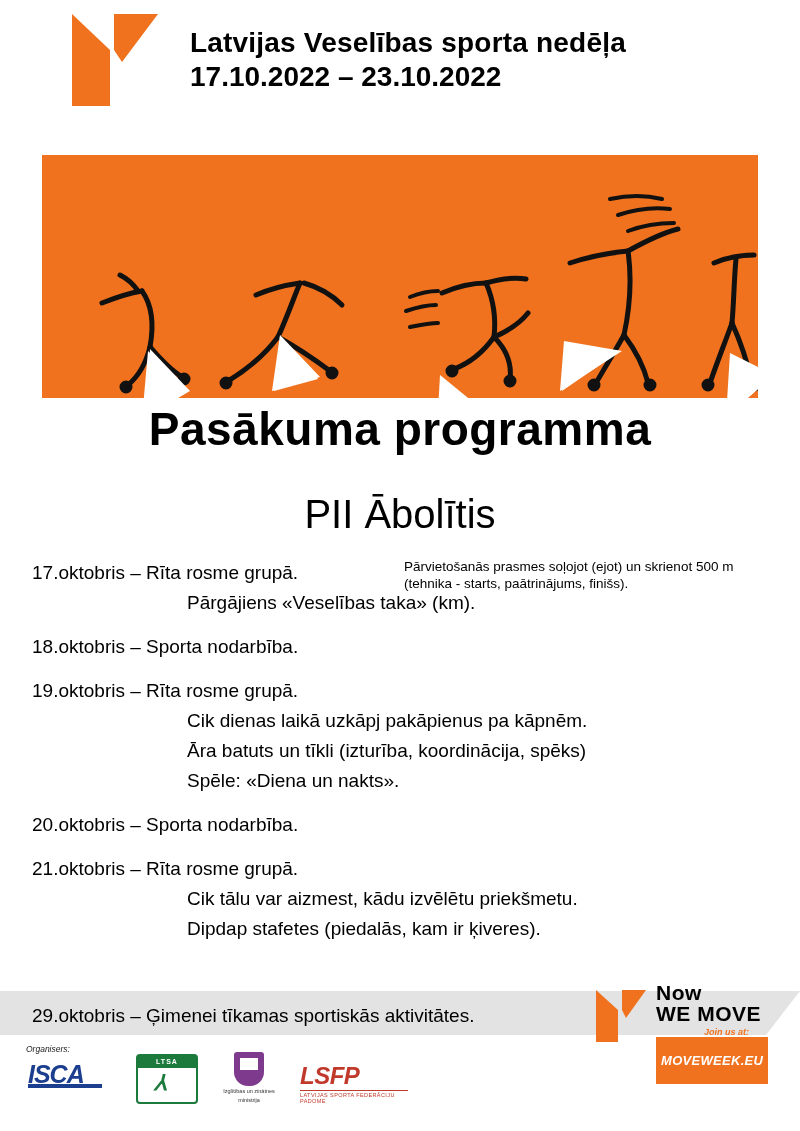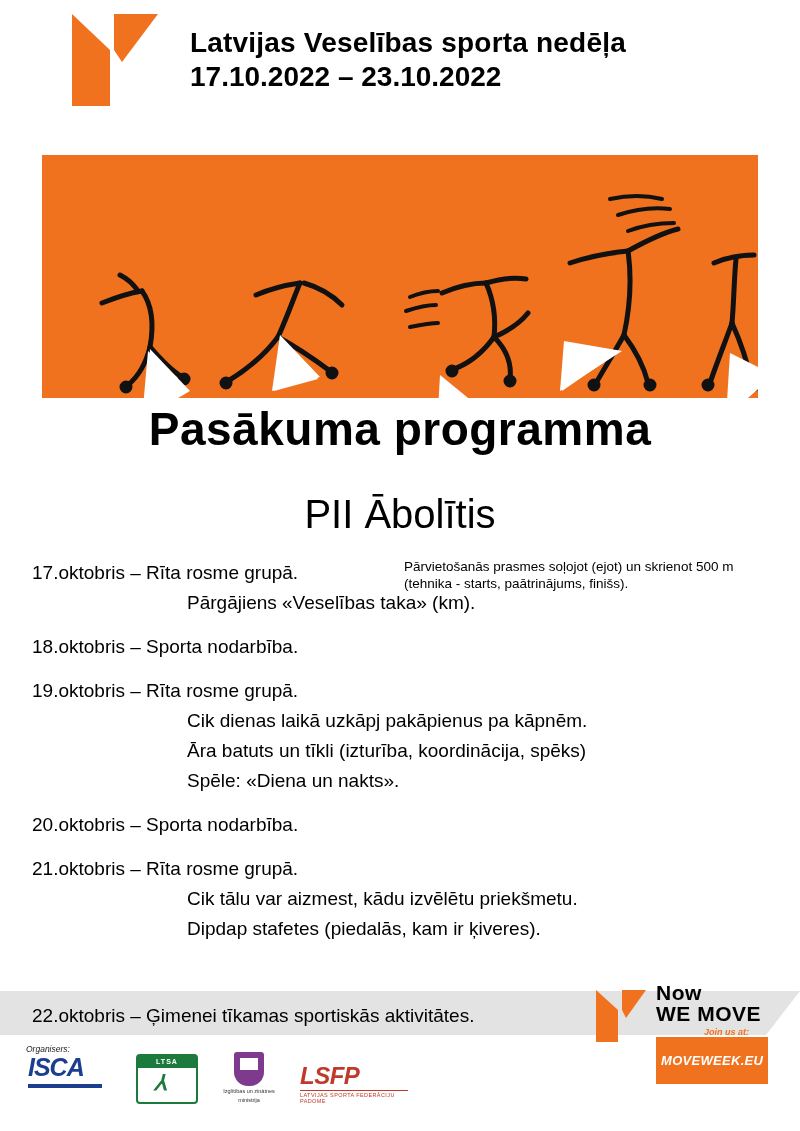--- a/index.html
+++ b/index.html
@@ -193,21 +193,21 @@
     position: absolute;
     left: 6px;
     top: 0px;
     font-size: 8.5px;
     color: #222;
     font-style: italic;
   }
   .org-isca {
     position: absolute;
     left: 8px;
-    top: 9px;
+    top: 16px;
     font-size: 25px;
     font-weight: bold;
     font-style: italic;
     color: #1B3E8F;
     letter-spacing: -1px;
   }
   .org-isca-bar {
     position: absolute;
     left: 8px;
     top: 40px;
@@ -418,21 +418,21 @@
 
   <div class="day-block">
     <div class="day-head">21.oktobris – Rīta rosme grupā.</div>
     <div class="day-sub">Cik tālu var aizmest, kādu izvēlētu priekšmetu.</div>
     <div class="day-sub">Dipdap stafetes (piedalās, kam ir ķiveres).</div>
   </div>
 
 </div>
 
 <div class="grey-band"></div>
-<div class="last-day">22.oktobris – Ģimenei tīkamas sportiskās aktivitātes.</div>
+<div class="last-day">29.oktobris – Ģimenei tīkamas sportiskās aktivitātes.</div>
 
 <div class="nwm">
   <svg width="60" height="62" viewBox="0 0 60 62" xmlns="http://www.w3.org/2000/svg" style="position:absolute;left:0;top:2px;">
     <polygon points="4,58 4,6 26,26 26,58" fill="#F0721E"></polygon>
     <polygon points="30,6 54,6 34,34 30,26" fill="#F0721E"></polygon>
   </svg>
   <div class="nwm-text">
     <div>Now</div>
     <div>WE MOVE</div>
   </div>

